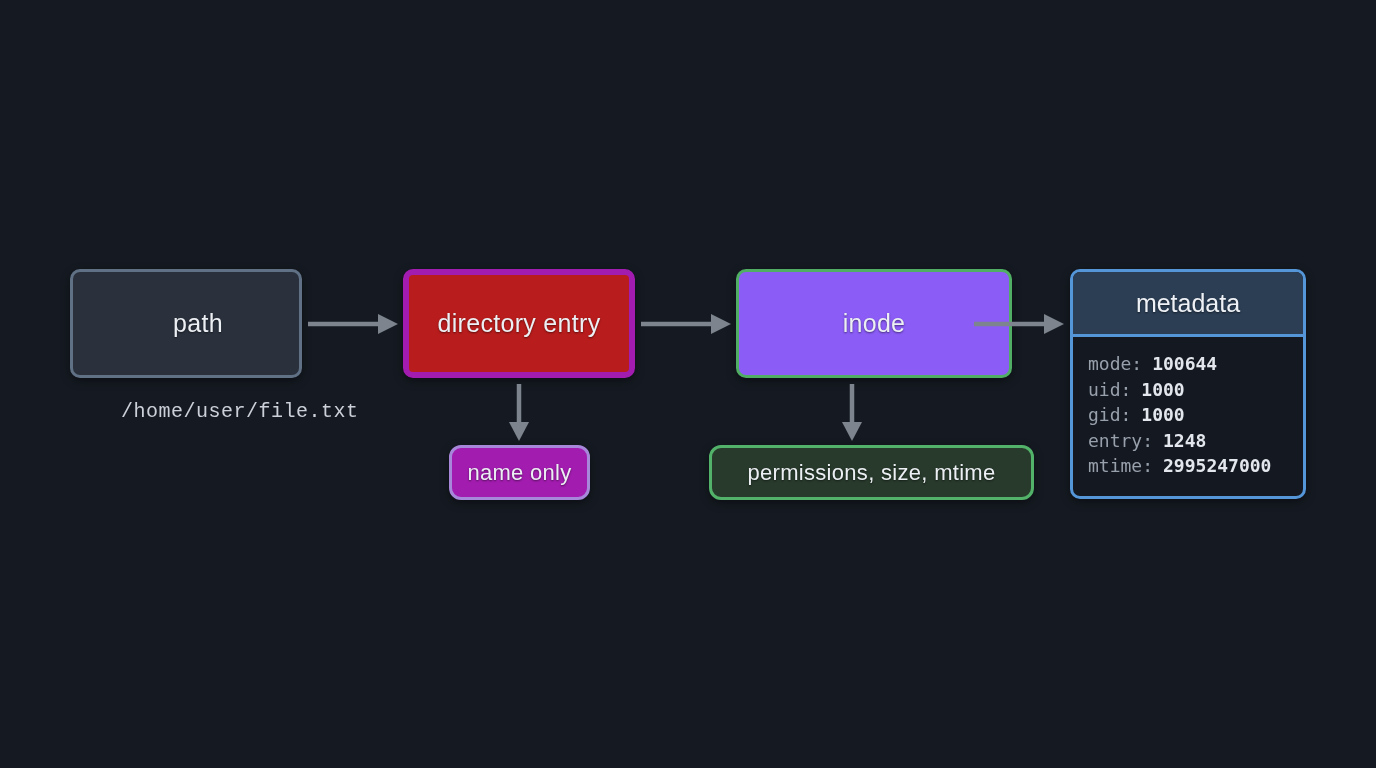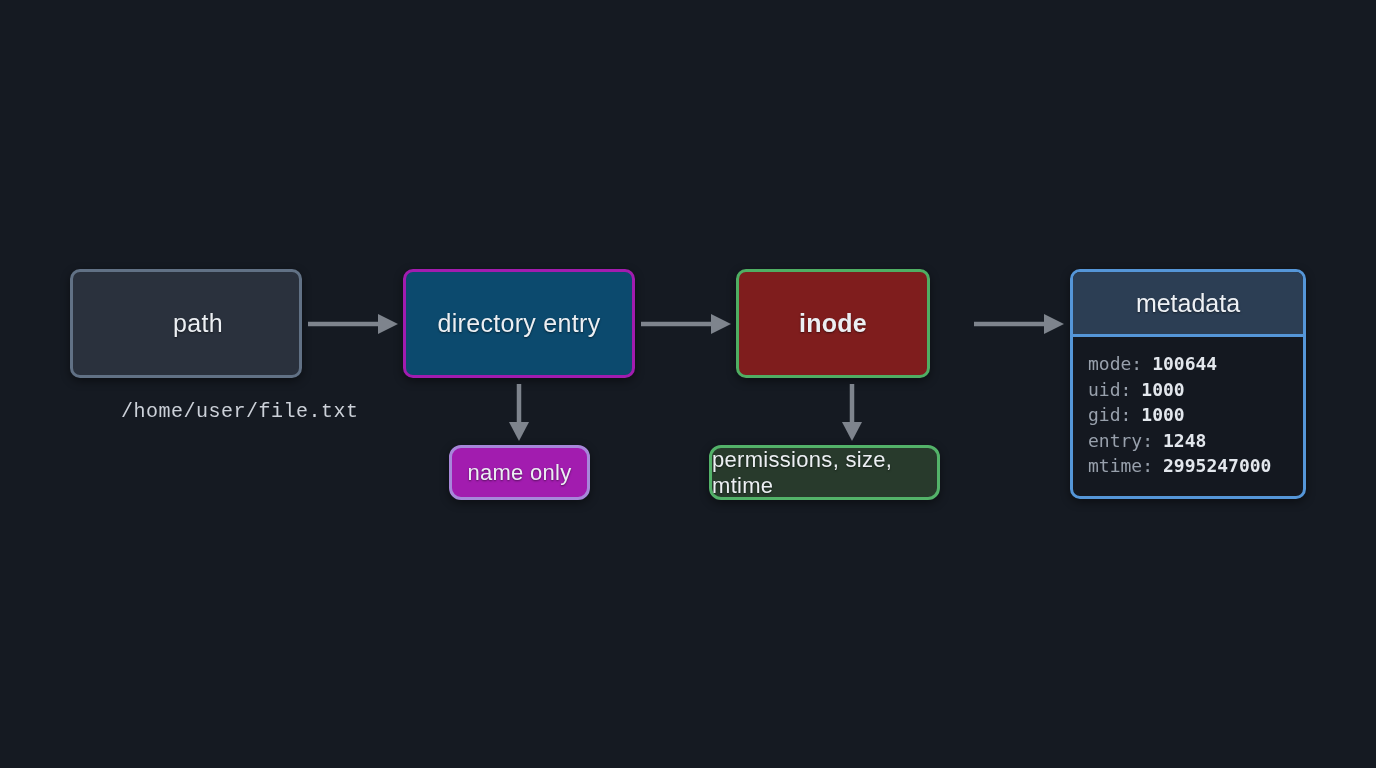--- a/index.html
+++ b/index.html
@@ -31,38 +31,37 @@
     text-shadow: 0 1px 2px rgba(0,0,0,0.5);
   }
   .node-path {
     left: 70px; top: 269px; width: 232px; height: 109px;
     background: #2a313d;
     border: 3px solid #617185;
     padding-left: 24px;
   }
   .node-directory {
     left: 403px; top: 269px; width: 232px; height: 109px;
-    background: #0c4a6e;
-    border: 3px solid #a21caf;
+    background: #b91c1c;
+    border: 6px solid #a21caf;
   }
   .node-inode {
-    left: 736px; top: 269px; width: 194px; height: 109px;
-    background: #7f1d1d;
+    left: 736px; top: 269px; width: 276px; height: 109px;
+    background: #8b5cf6;
     border: 3px solid #4fae63;
-    font-weight: bold;
   }
   .node-name-only {
     left: 449px; top: 445px; width: 141px; height: 55px;
     background: #a21caf;
     border: 3px solid #a787da;
     border-radius: 12px;
   }
   .node-name-only .label { font-size: 22px; }
   .node-permissions {
-    left: 709px; top: 445px; width: 231px; height: 55px;
+    left: 709px; top: 445px; width: 325px; height: 55px;
     background: #283a2c;
     border: 3px solid #53b269;
     border-radius: 12px;
   }
   .node-permissions .label { font-size: 22px; }
 
   .metadata-card {
     position: absolute;
     left: 1070px; top: 269px; width: 236px; height: 230px;
     border: 3px solid #5596d8;

